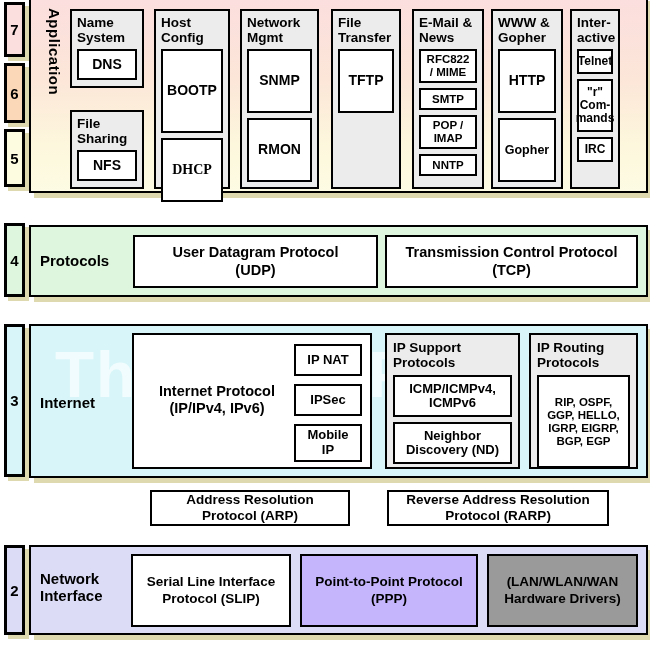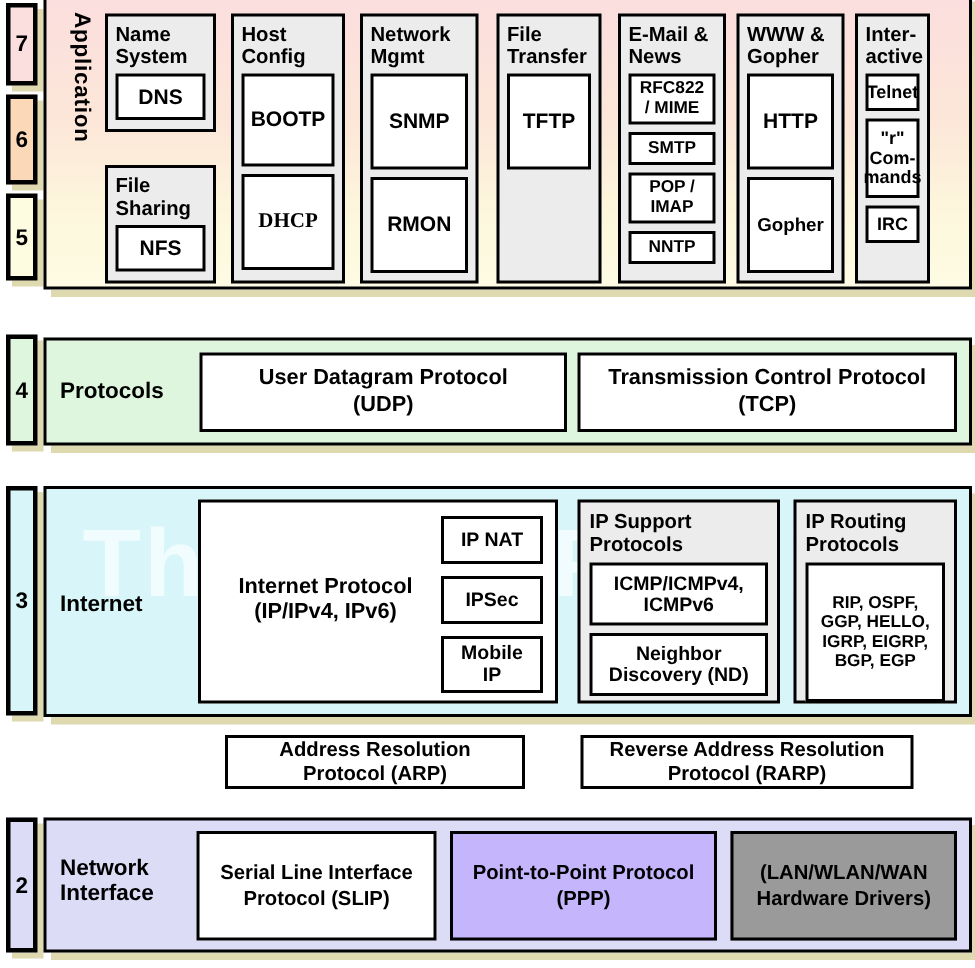--- a/index.html
+++ b/index.html
@@ -176,21 +176,21 @@
     <div class="proto" style="height:31px;font-size:14px;">DNS</div>
   </div>
 
   <div class="app-group" style="left:70px;top:110px;width:74px;height:79px;">
     <div class="ghdr">File<br>Sharing</div>
     <div class="proto" style="height:31px;font-size:14px;">NFS</div>
   </div>
 
   <div class="app-group" style="left:154px;top:9px;width:76px;height:180px;">
     <div class="ghdr">Host<br>Config</div>
-    <div class="proto" style="height:62px;font-size:14px;">BOOTP</div>
+    <div class="proto" style="height:84px;font-size:14px;">BOOTP</div>
     <div class="proto" style="height:64px;font-size:14px;font-family:Liberation Serif, serif;">DHCP</div>
   </div>
 
   <div class="app-group" style="left:240px;top:9px;width:79px;height:180px;">
     <div class="ghdr">Network<br>Mgmt</div>
     <div class="proto" style="height:64px;font-size:14px;">SNMP</div>
     <div class="proto" style="height:64px;font-size:14px;">RMON</div>
   </div>
 
   <div class="app-group" style="left:331px;top:9px;width:70px;height:180px;">

